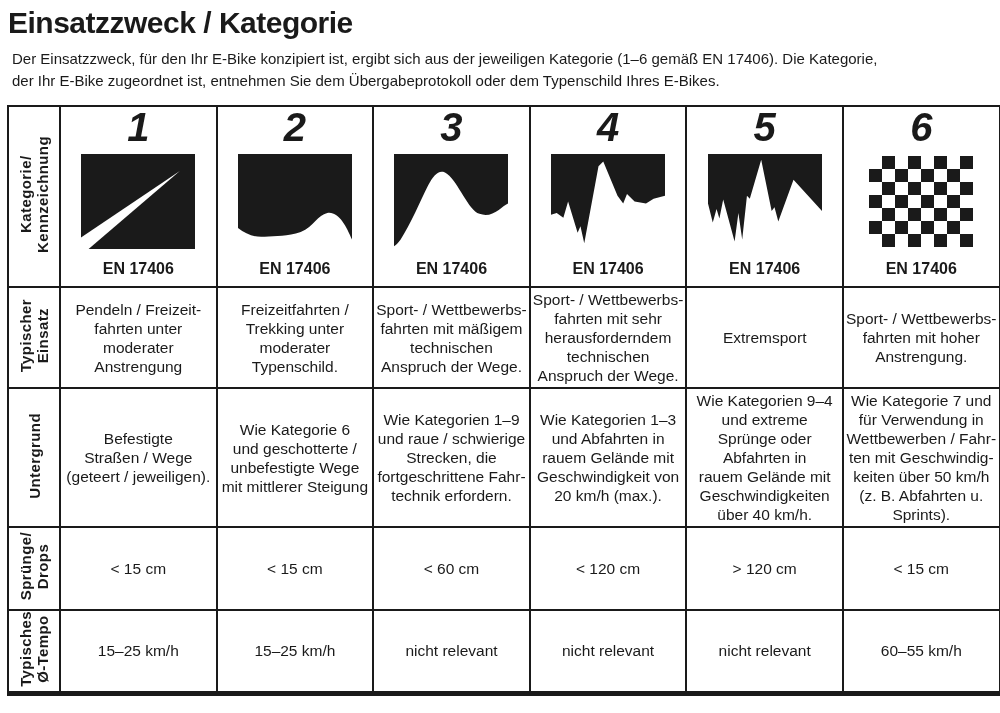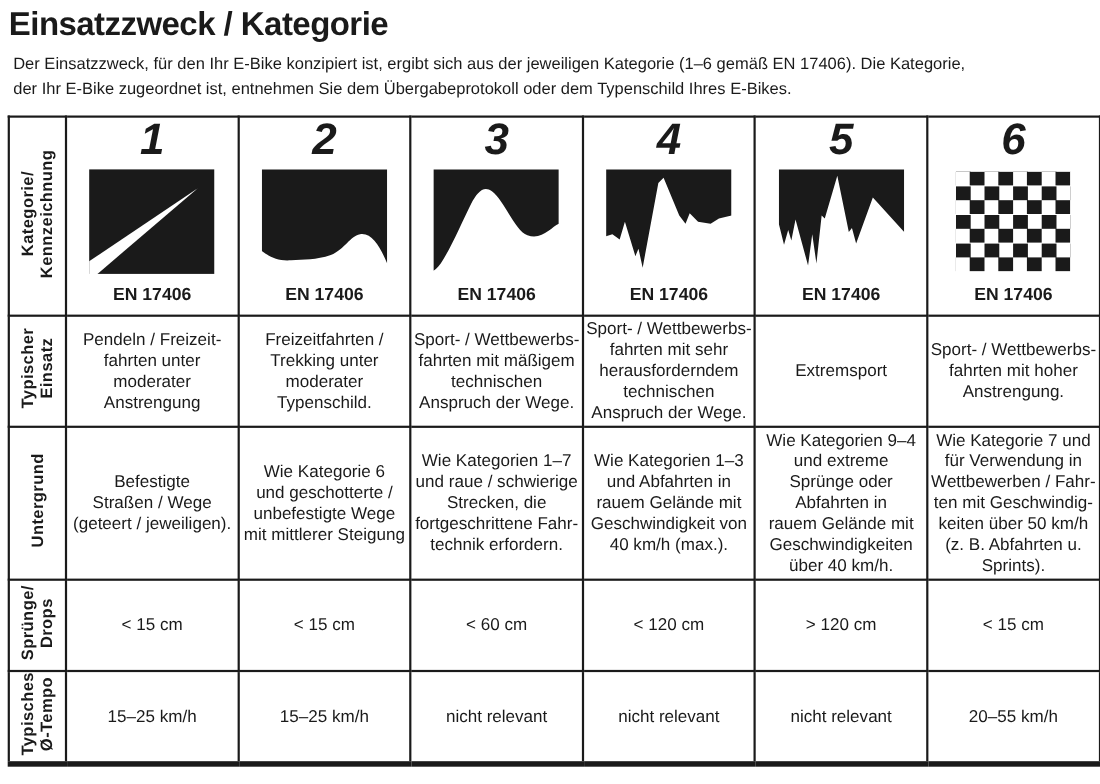--- a/index.html
+++ b/index.html
@@ -205,30 +205,30 @@
       <th class="rot-cell">
         <span class="rot">Untergrund</span>
       </th>
       <td class="val">Befestigte
 Straßen / Wege
 (geteert / jeweiligen).</td>
       <td class="val">Wie Kategorie 6
 und geschotterte /
 unbefestigte Wege
 mit mittlerer Steigung</td>
-      <td class="val">Wie Kategorien 1–7
+      <td class="val">Wie Kategorien 1–9
 und raue / schwierige
 Strecken, die
 fortgeschrittene Fahr-
 technik erfordern.</td>
       <td class="val">Wie Kategorien 1–3
 und Abfahrten in
 rauem Gelände mit
 Geschwindigkeit von
-40 km/h (max.).</td>
+20 km/h (max.).</td>
       <td class="val">Wie Kategorien 9–4
 und extreme
 Sprünge oder
 Abfahrten in
 rauem Gelände mit
 Geschwindigkeiten
 über 40 km/h.</td>
       <td class="val">Wie Kategorie 7 und
 für Verwendung in
 Wettbewerben / Fahr-
@@ -254,17 +254,17 @@
     <tr class="row-tempo last-row">
       <th class="rot-cell">
         <span class="rot">Typisches
 Ø-Tempo</span>
       </th>
       <td class="val">15–25 km/h</td>
       <td class="val">15–25 km/h</td>
       <td class="val">nicht relevant</td>
       <td class="val">nicht relevant</td>
       <td class="val">nicht relevant</td>
-      <td class="val">20–55 km/h</td>
+      <td class="val">60–55 km/h</td>
     </tr>
   </tbody>
     </table>
 </div>
 
 </body></html>

